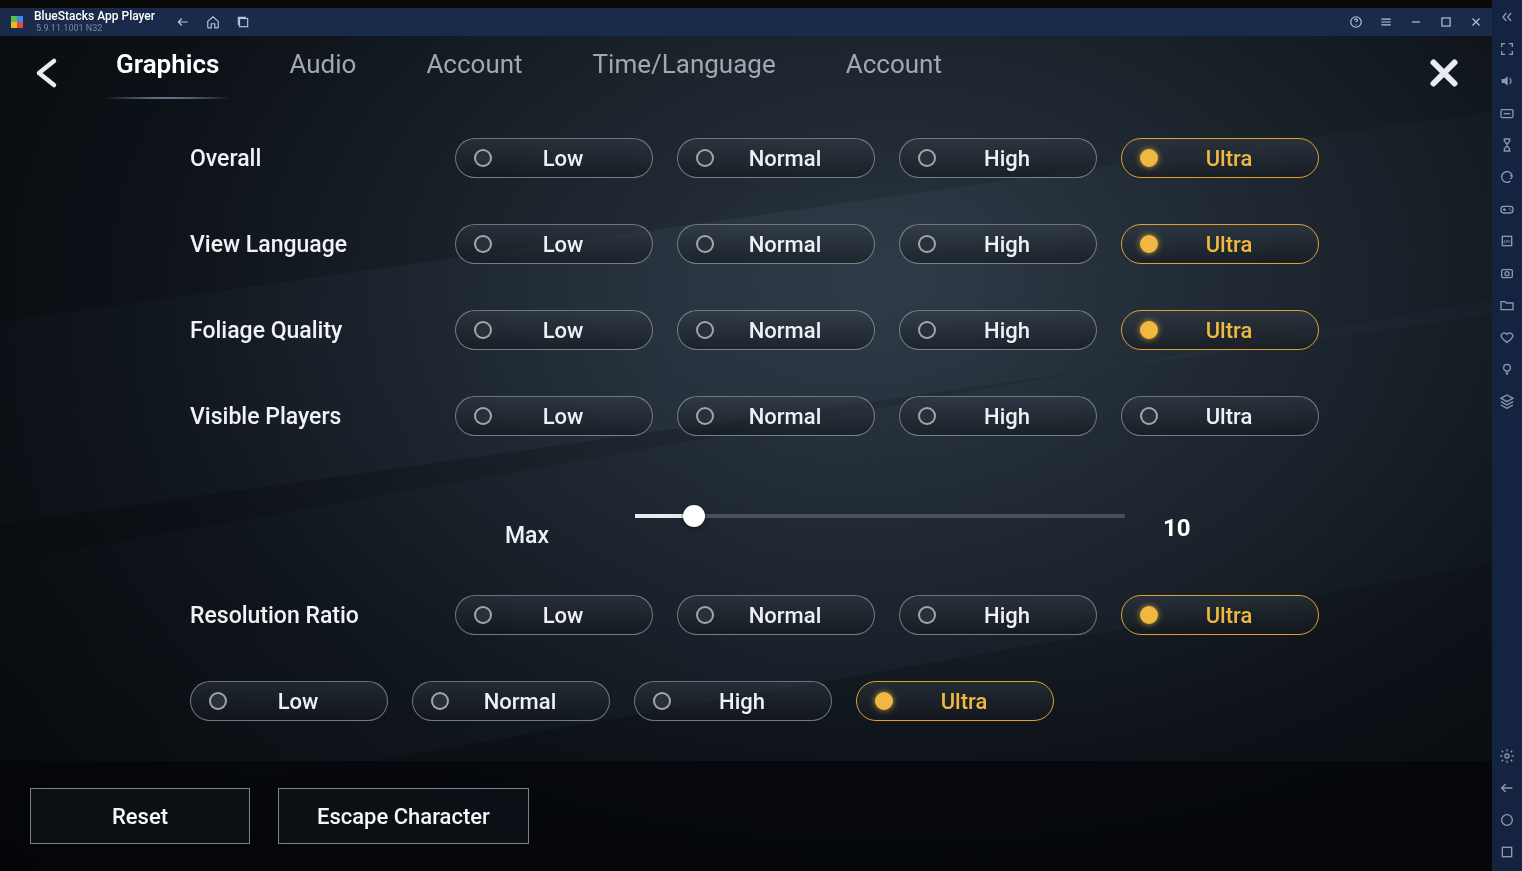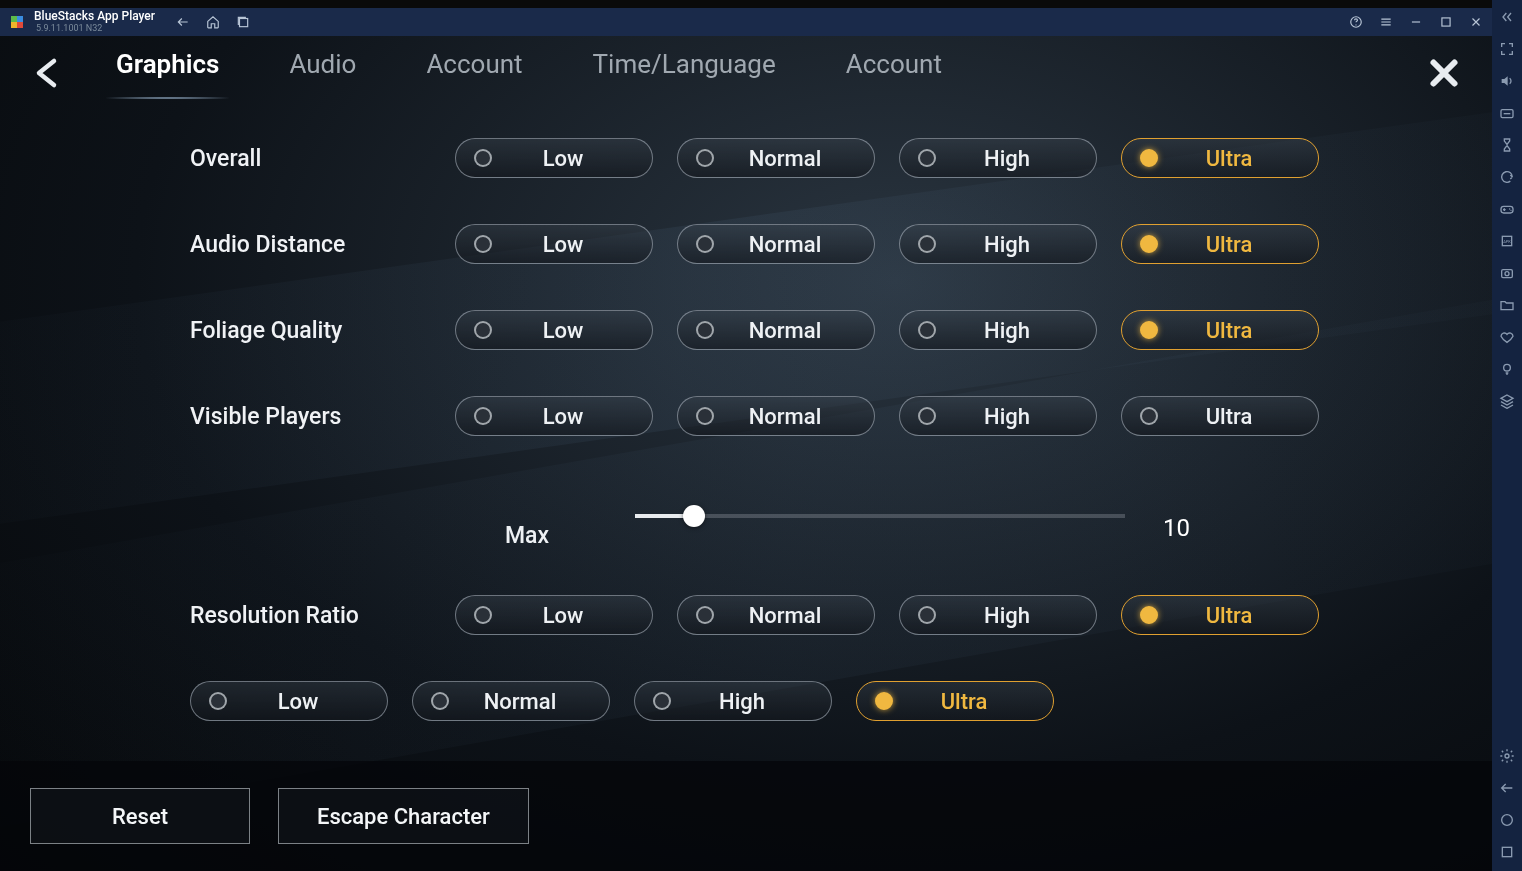--- a/index.html
+++ b/index.html
@@ -112,21 +112,21 @@
 }
 .slider-fill {
   position: absolute; left: 0; top: 0; bottom: 0;
   background: #e8ebee;
 }
 .slider-thumb {
   position: absolute; top: 50%; transform: translate(-50%, -50%);
   width: 22px; height: 22px; border-radius: 50%; background: #fff;
   box-shadow: 0 1px 4px rgba(0,0,0,0.5);
 }
-.slider-value { color: #fff; font-size: 24px; font-weight: 400; margin-left: 38px; width: 50px; margin-top: 24px; }
+.slider-value { color: #fff; font-size: 24px; font-weight: 700; margin-left: 38px; width: 50px; margin-top: 24px; }
 
 
 .bottom-bar {
   position: absolute; left: 0; right: 0; bottom: 0; height: 110px;
   background: rgba(4,6,9,0.75);
   display: flex; align-items: center; padding-left: 30px; gap: 28px; z-index: 3;
 }
 .btn {
   height: 56px; padding: 0 38px; border: 1px solid rgba(200,205,210,0.6);
   background: rgba(20,24,30,0.5); color: #f4f6f8; font-size: 22px; font-weight: 500;
@@ -339,21 +339,21 @@
               <span class="dot"></span>
               <span class="lbl">High</span>
             </div>
             <div class="radio-pill selected">
               <span class="dot"></span>
               <span class="lbl">Ultra</span>
             </div>
           </div>
         </div>
         <div class="setting-row">
-          <div class="setting-label">Audio Distance</div>
+          <div class="setting-label">View Language</div>
           <div class="options">
             <div class="radio-pill">
               <span class="dot"></span>
               <span class="lbl">Low</span>
             </div>
             <div class="radio-pill">
               <span class="dot"></span>
               <span class="lbl">Normal</span>
             </div>
             <div class="radio-pill">

